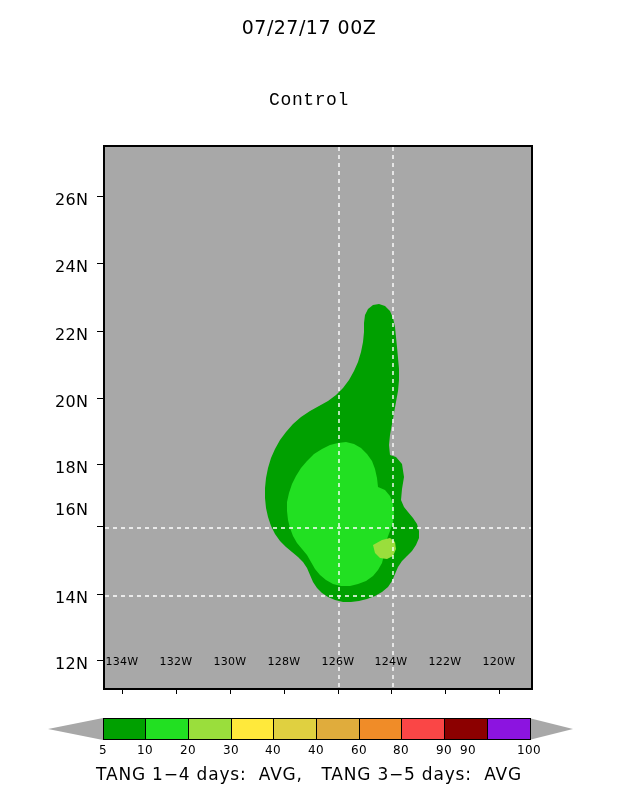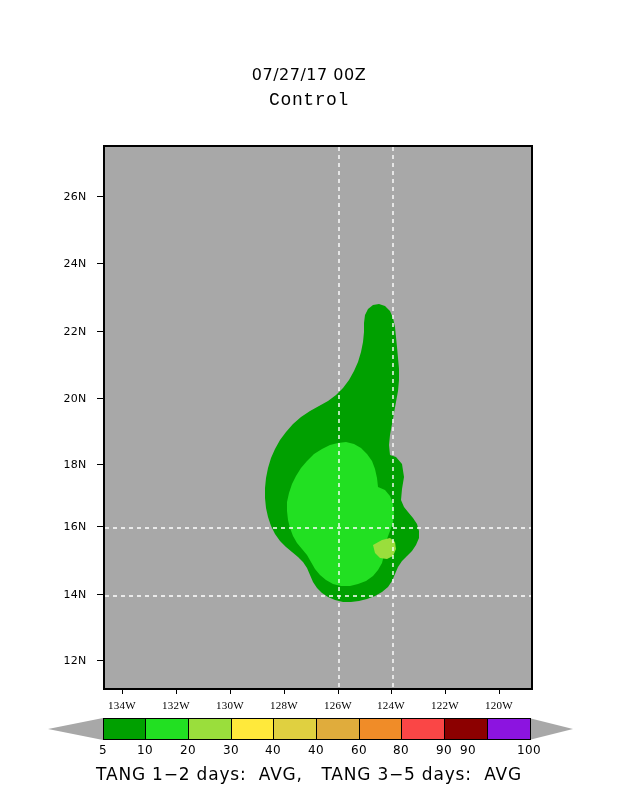--- a/index.html
+++ b/index.html
@@ -25,25 +25,24 @@
     width: 618px;
     text-align: center;
   }
   .title-line-1 {
     font-size: 19px;
     letter-spacing: 0.5px;
     line-height: 25px;
     white-space: pre;
   }
   .title-line-2 {
-    font-size: 16px;
+    font-size: 19px;
     letter-spacing: 0.5px;
     line-height: 26px;
     white-space: pre;
-    margin-top: 48px;
   }
   .subtitle-block {
     position: absolute;
     left: 0;
     top: 88px;
     width: 618px;
     text-align: center;
   }
   .subtitle-main {
     font-size: 18px;
@@ -84,45 +83,44 @@
     position: absolute;
     width: 6px;
     height: 1px;
     background: #000000;
     left: 97px;
   }
   .ylabel {
     position: absolute;
     right: 0;
     width: 40px;
-    text-align: center;
-    font-size: 11px;
+    text-align: left;
+    font-size: 16px;
     letter-spacing: 0.3px;
     color: #000000;
     white-space: pre;
   }
   .ylabel-wrap {
     position: absolute;
     left: 50px;
     width: 45px;
     height: 12px;
   }
   .xtick {
     position: absolute;
     width: 1px;
     height: 6px;
     background: #000000;
     top: 688px;
   }
   .xlabel-wrap {
     position: absolute;
-    top: 699px;
+    top: 655px;
     width: 48px;
     height: 14px;
-    font-family: Liberation Serif, serif;
   }
   .xlabel {
     display: block;
     width: 48px;
     text-align: center;
     font-size: 11px;
     letter-spacing: 0.3px;
     white-space: pre;
   }
 
@@ -259,21 +257,21 @@
   <div class="ylabel-wrap" style="top:392px">
     <span class="ylabel">20N</span>
   </div>
 
   <div class="ytick" style="top:464px"></div>
   <div class="ylabel-wrap" style="top:458px">
     <span class="ylabel">18N</span>
   </div>
 
   <div class="ytick" style="top:526px"></div>
-  <div class="ylabel-wrap" style="top:520px">
+  <div class="ylabel-wrap" style="top:500px">
     <span class="ylabel">16N</span>
   </div>
 
   <div class="ytick" style="top:594px"></div>
   <div class="ylabel-wrap" style="top:588px">
     <span class="ylabel">14N</span>
   </div>
 
   <div class="ytick" style="top:660px"></div>
   <div class="ylabel-wrap" style="top:654px">
@@ -346,13 +344,13 @@
   <span class="cb-label" style="left:231px">30</span>
   <span class="cb-label" style="left:273px">40</span>
   <span class="cb-label" style="left:316px">40</span>
   <span class="cb-label" style="left:359px">60</span>
   <span class="cb-label" style="left:401px">80</span>
   <span class="cb-label" style="left:444px">90</span>
   <span class="cb-label" style="left:468px">90</span>
   <span class="cb-label" style="left:529px">100</span>
 </div>
 
-<div id="footer-line">TANG 1−2 days:  AVG,   TANG 3−5 days:  AVG</div>
+<div id="footer-line">TANG 1−4 days:  AVG,   TANG 3−5 days:  AVG</div>
 
 </body></html>

